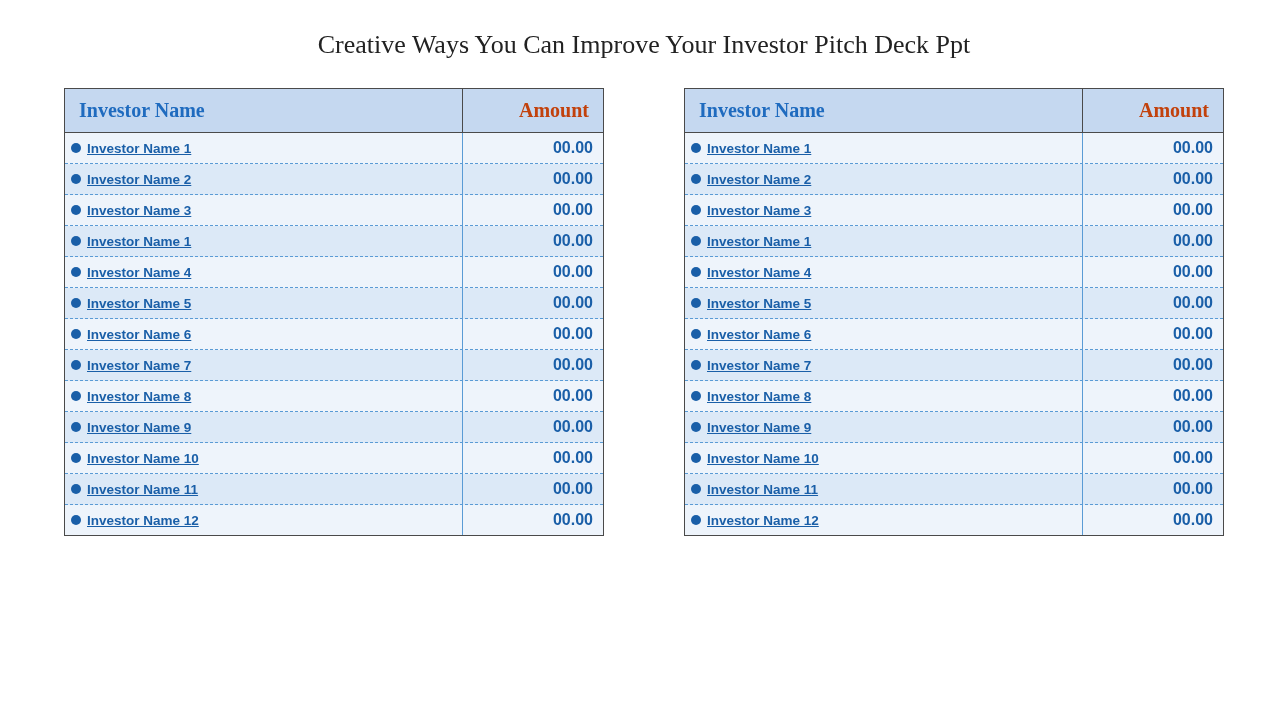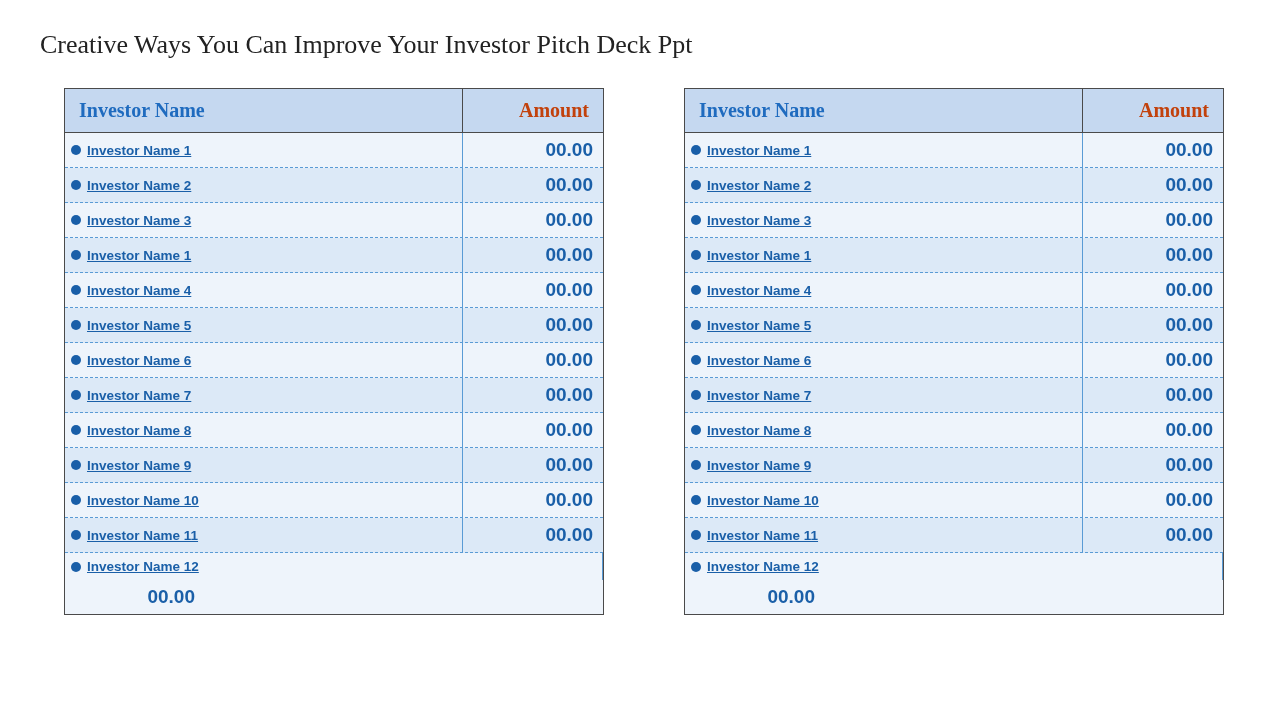--- a/index.html
+++ b/index.html
@@ -15,21 +15,21 @@
       font-family: Georgia, 'Times New Roman', serif;
       overflow: hidden;
     }
 
     .page {
       width: 1280px;
       height: 720px;
       background: #ffffff;
       display: flex;
       flex-direction: column;
-      align-items: flex-start;
+      align-items: center;
       padding: 30px 32px 20px 40px;
     }
 
     .page-title {
       font-size: 26px;
       font-weight: normal;
       color: #222222;
       margin-bottom: 28px;
       text-align: center;
       font-family: Georgia, serif;
@@ -84,21 +84,20 @@
     .table-row:nth-child(odd) {
       background: #dce9f7;
     }
 
     .table-row:nth-child(even) {
       background: #eef4fb;
     }
 
     .table-row:last-child {
       border-bottom: none;
-      flex-direction: column;
     }
 
     .cell-name {
       flex: 1;
       padding: 6px 8px 6px 6px;
       display: flex;
       align-items: center;
       border-right: 1px solid #5a9bd5;
       font-size: 13.5px;
       font-weight: bold;
@@ -116,21 +115,21 @@
       margin-right: 6px;
       flex-shrink: 0;
     }
 
     .cell-amount {
       width: 140px;
       padding: 6px 10px;
       display: flex;
       align-items: center;
       justify-content: flex-end;
-      font-size: 19px;
+      font-size: 16px;
       font-weight: bold;
       color: #1a5fa8;
       font-family: Arial, sans-serif;
     }
   </style>
 </head>
 <body>
 
 <div class="page">
   <h1 class="page-title">Creative Ways You Can Improve Your Investor Pitch Deck Ppt</h1>

